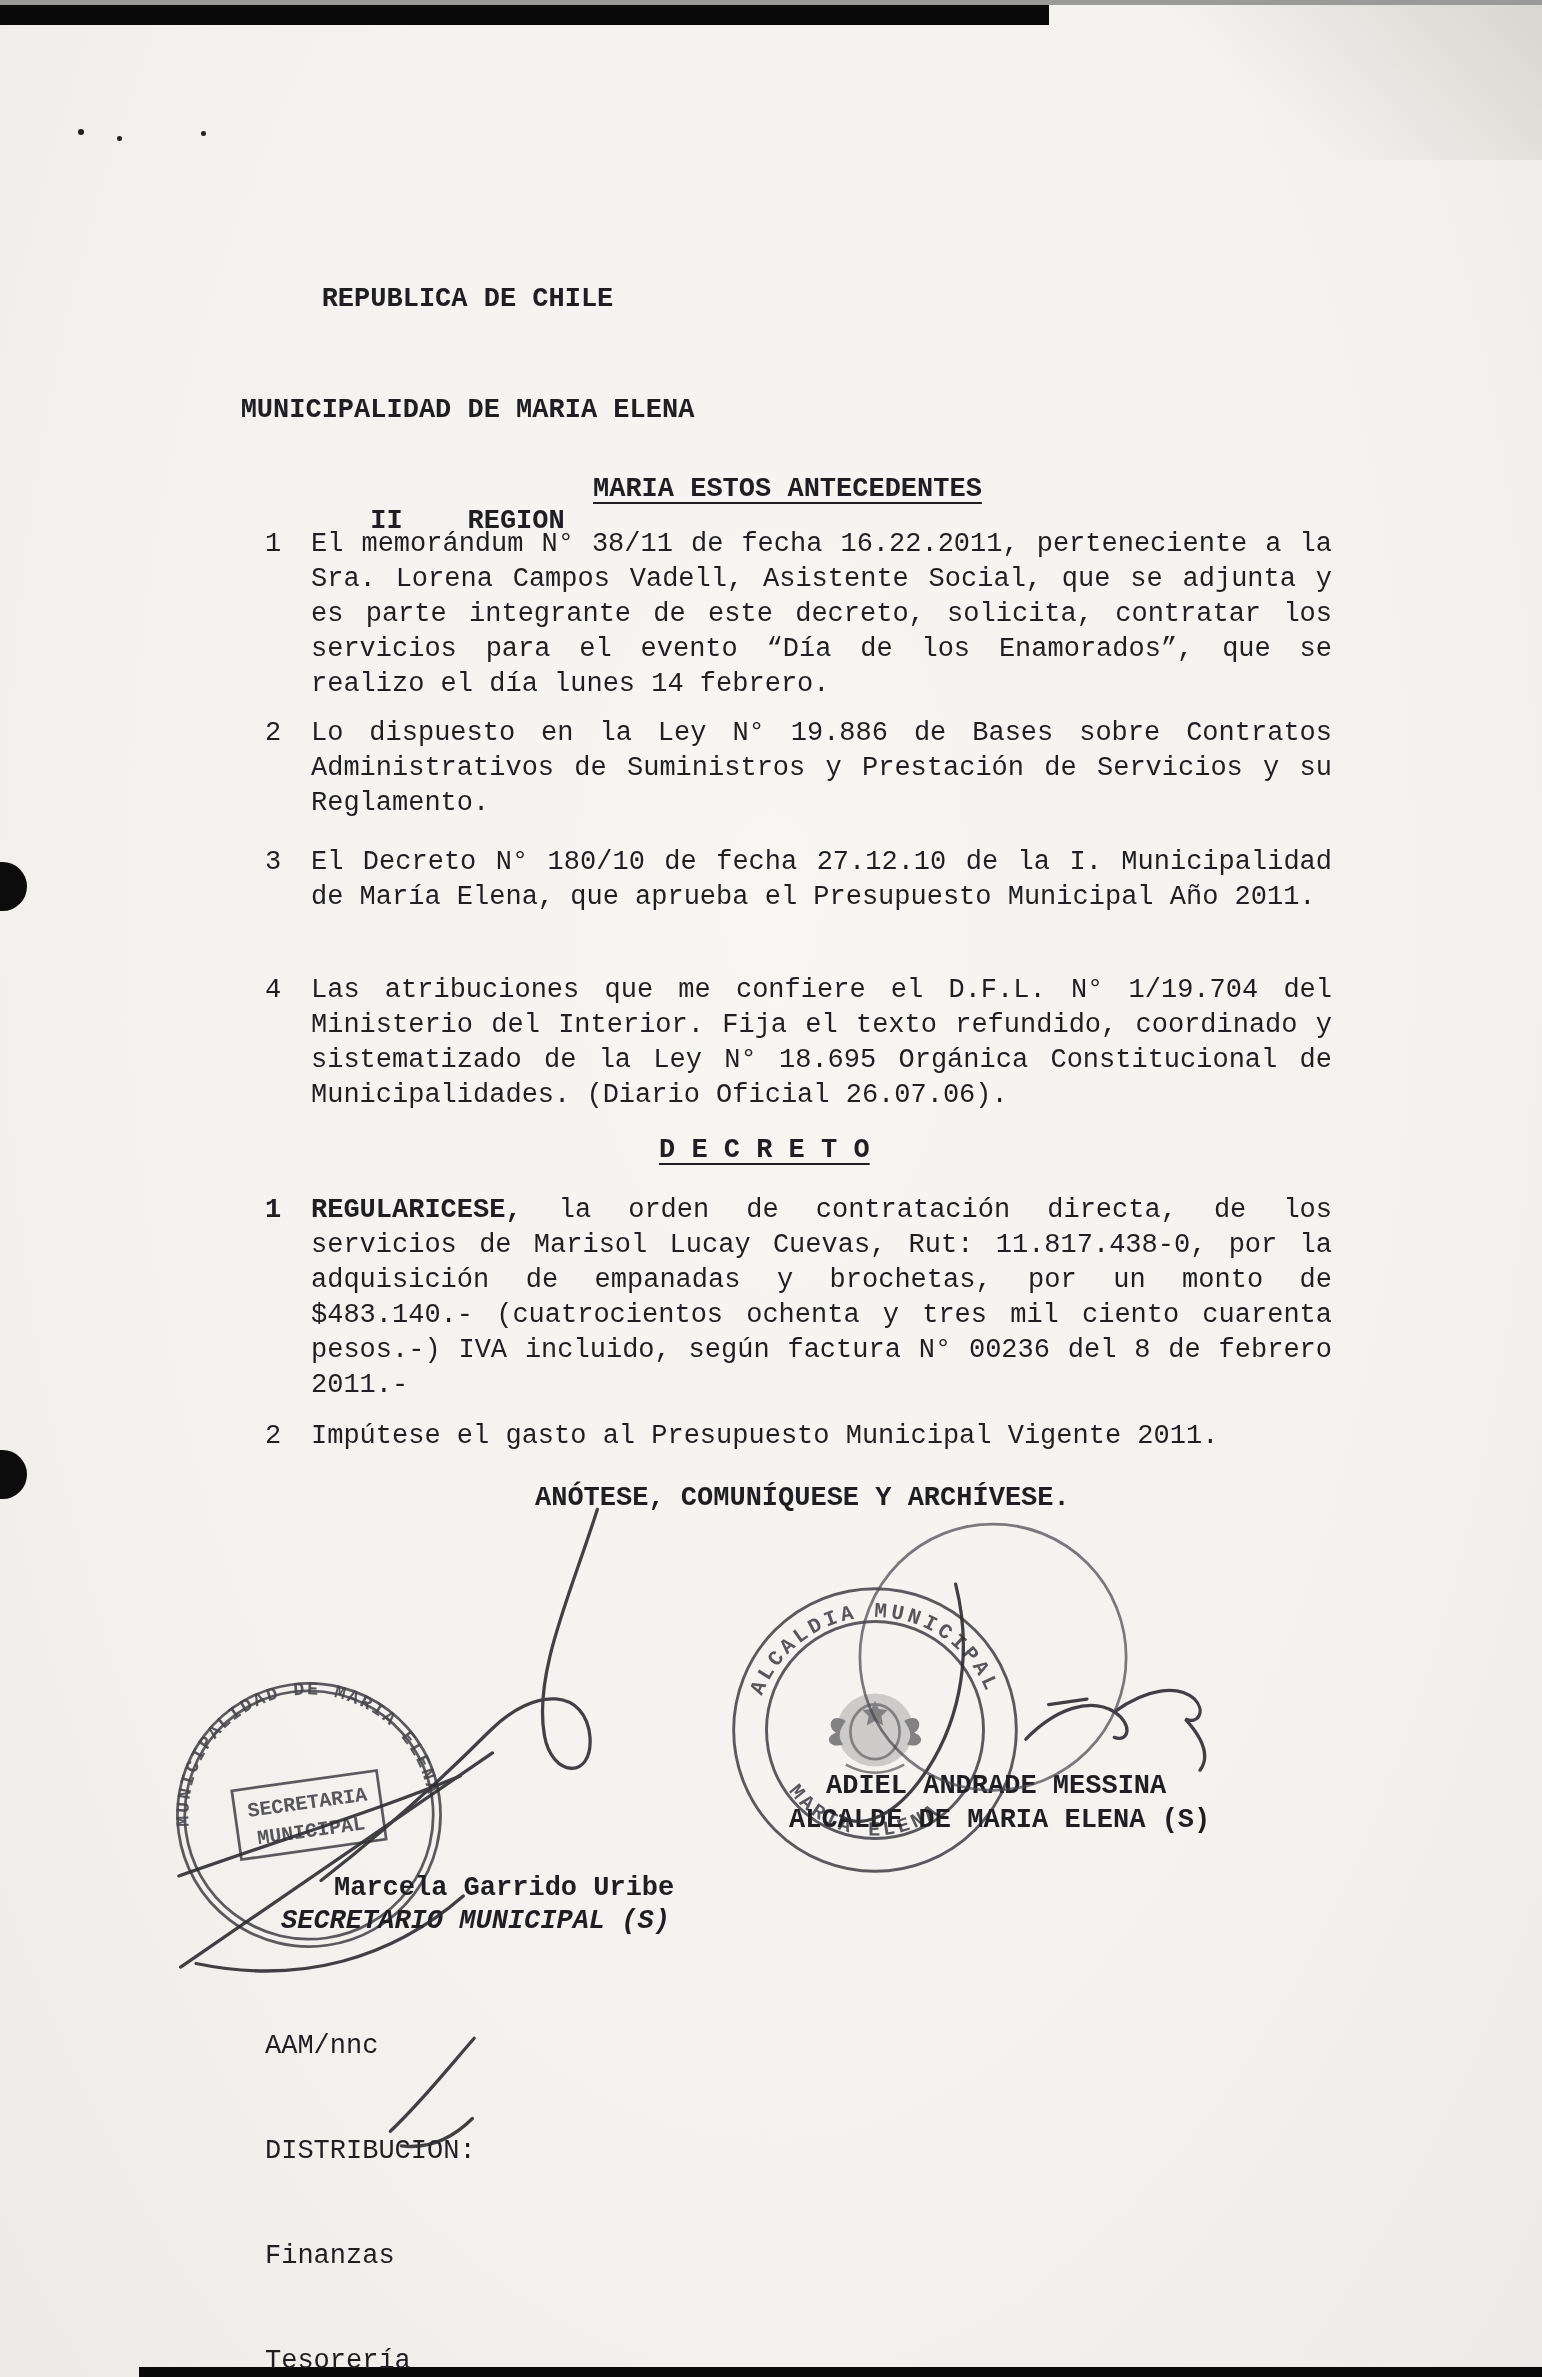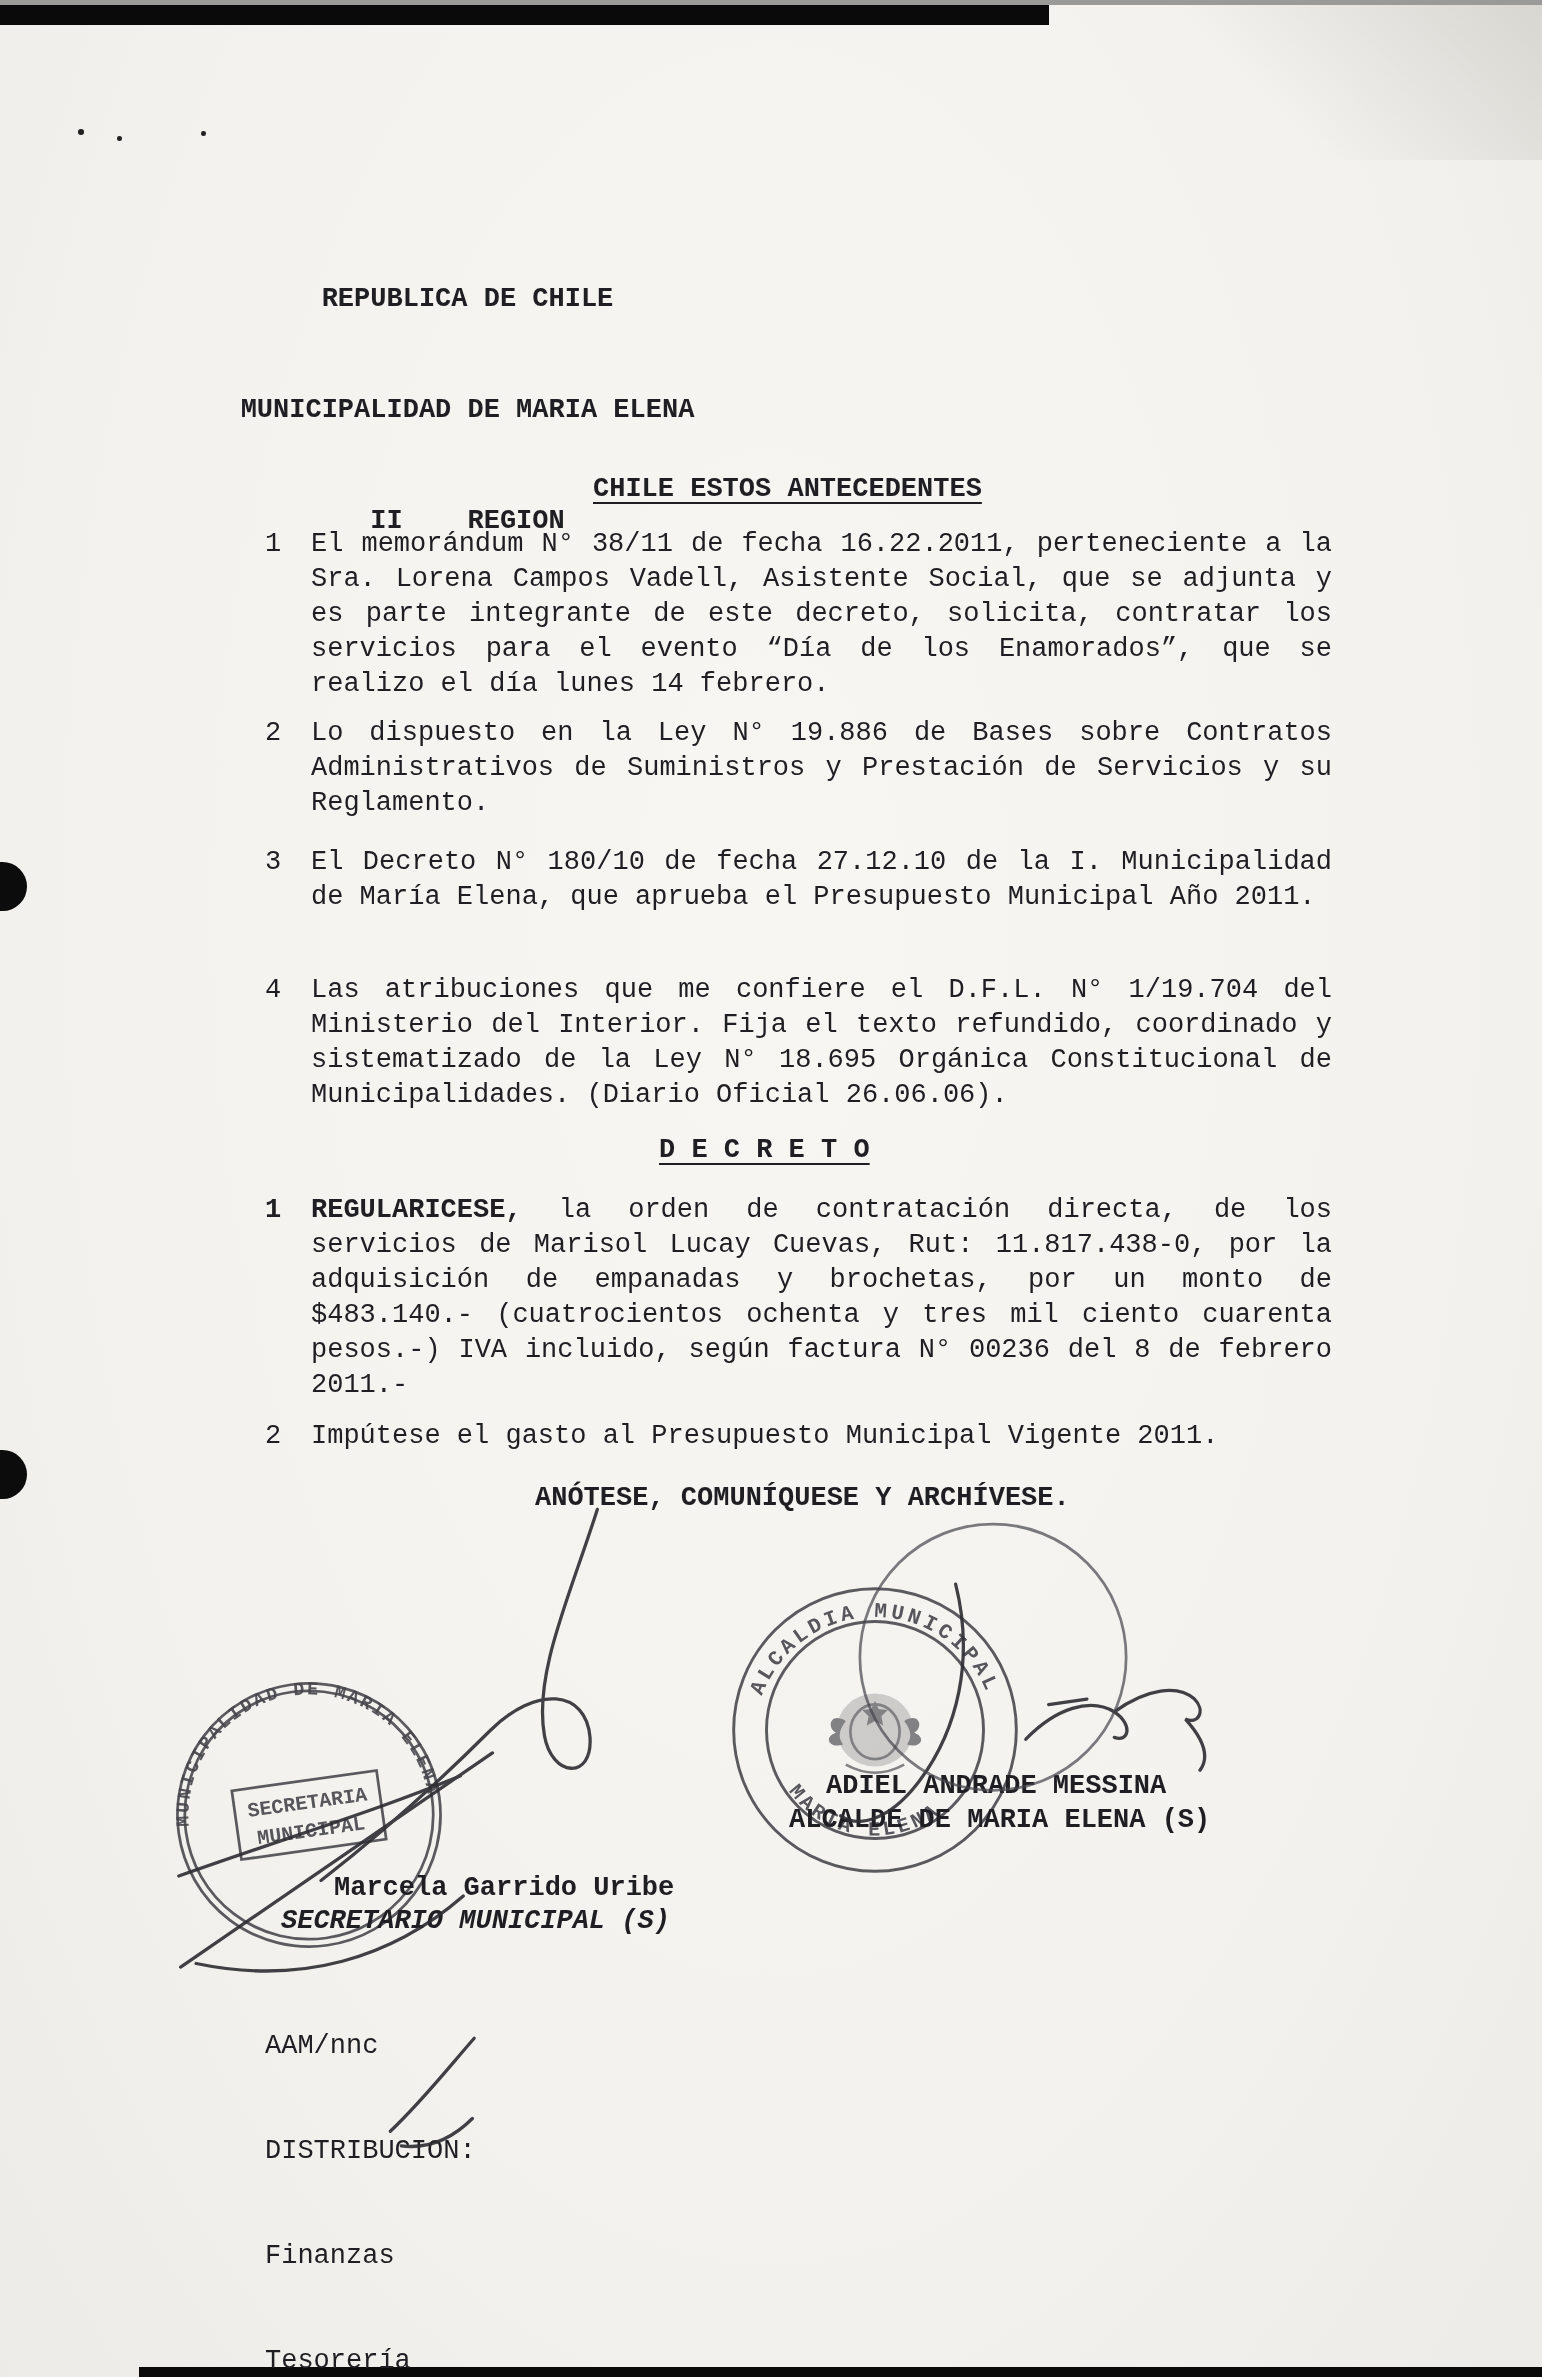--- a/index.html
+++ b/index.html
@@ -54,37 +54,37 @@
   <div class="abs speck" style="left:117px;top:131px;width:4.6px;height:4.6px;"></div>
   <div class="abs speck" style="left:201px;top:126px;width:4.6px;height:4.6px;"></div>
 
   <div class="abs letterhead">
     <div>REPUBLICA DE CHILE</div>
     <div>MUNICIPALIDAD DE MARIA ELENA</div>
     <div>II    REGION</div>
   </div>
 
 
-  <div class="abs sec-title" style="left:593px;top:467px;">CHILE ESTOS ANTECEDENTES</div>
+  <div class="abs sec-title" style="left:593px;top:467px;">MARIA ESTOS ANTECEDENTES</div>
 
   <div class="abs item" style="top:522px;">
     <span class="num">1</span>
     <p class="body">El memorándum N° 38/11 de fecha 16.22.2011, perteneciente a la Sra. Lorena Campos Vadell, Asistente Social, que se adjunta y es parte integrante de este decreto, solicita, contratar los servicios para el evento “Día de los Enamorados”, que se realizo el día lunes 14 febrero.</p>
   </div>
   <div class="abs item" style="top:711px;">
     <span class="num">2</span>
     <p class="body">Lo dispuesto en la Ley N° 19.886 de Bases sobre Contratos Administrativos de Suministros y Prestación de Servicios y su Reglamento.</p>
   </div>
   <div class="abs item" style="top:840px;">
     <span class="num">3</span>
     <p class="body">El Decreto N° 180/10 de fecha 27.12.10 de la I. Municipalidad de María Elena, que aprueba el Presupuesto Municipal  Año 2011.</p>
   </div>
   <div class="abs item" style="top:968px;">
     <span class="num">4</span>
-    <p class="body">Las atribuciones que me confiere el D.F.L. N° 1/19.704 del Ministerio del Interior.  Fija el texto refundido, coordinado y sistematizado de la Ley N° 18.695 Orgánica Constitucional de Municipalidades.  (Diario Oficial 26.06.06).</p>
+    <p class="body">Las atribuciones que me confiere el D.F.L. N° 1/19.704 del Ministerio del Interior.  Fija el texto refundido, coordinado y sistematizado de la Ley N° 18.695 Orgánica Constitucional de Municipalidades.  (Diario Oficial 26.07.06).</p>
   </div>
 
   <div class="abs sec-title" style="left:659px;top:1128px;">D E C R E T O</div>
 
   <div class="abs item" style="top:1188px;">
     <span class="num b">1</span>
     <p class="body"><span class="b">REGULARICESE,</span><span> la orden de  contratación directa, de los servicios de Marisol Lucay Cuevas, Rut: 11.817.438-0, por la adquisición de empanadas y brochetas, por un monto de $483.140.- (cuatrocientos ochenta y tres mil ciento cuarenta pesos.-) IVA incluido, según factura N° 00236 del 8 de febrero 2011.-</span></p>
   </div>
   <div class="abs item" style="top:1414px;">
     <span class="num">2</span>

